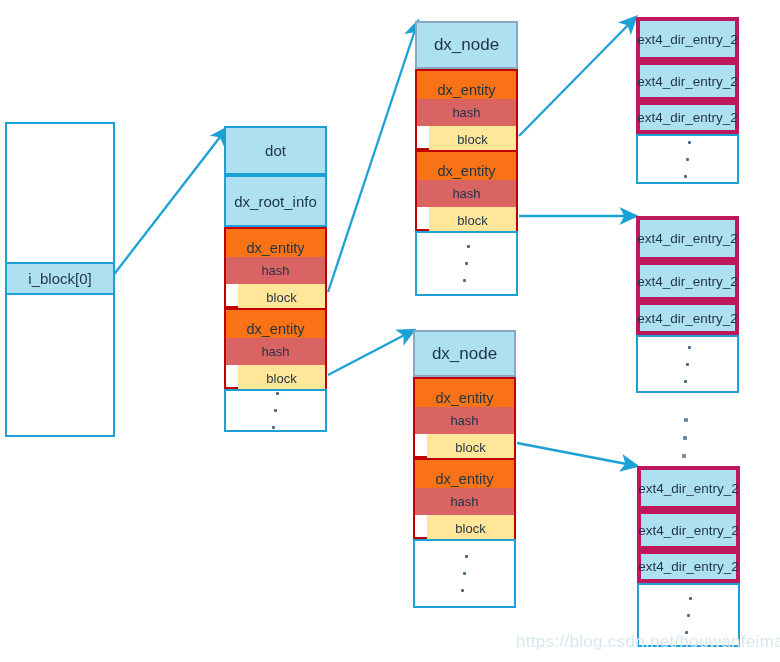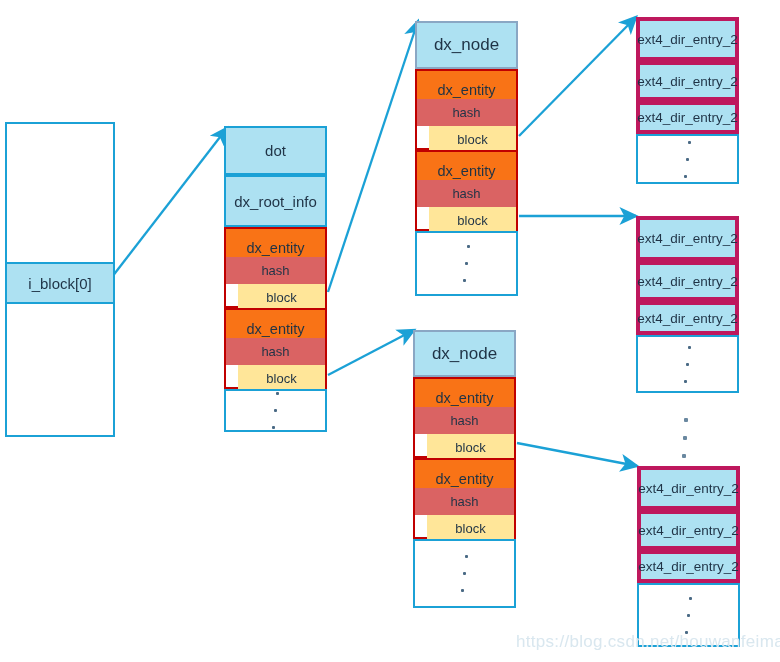--- a/index.html
+++ b/index.html
@@ -54,21 +54,21 @@
       <line x1="112" y1="277" x2="227" y2="128"></line>
       <line x1="328" y1="292" x2="418" y2="21"></line>
       <line x1="328" y1="375" x2="414" y2="330"></line>
       <line x1="519" y1="136" x2="636" y2="17"></line>
       <line x1="519" y1="216" x2="636" y2="216"></line>
       <line x1="517" y1="443" x2="637" y2="466"></line>
     </g>
   </svg>
 
   <div class="box blu-out" style="left:5px;top:122px;width:110px;height:315px;"></div>
-  <div class="cell c-blue" style="left:5px;top:262px;width:110px;height:42px;">i_block[0]</div>
+  <div class="cell c-blue" style="left:5px;top:262px;width:110px;height:33px;">i_block[0]</div>
 
   <div class="box blu-out" style="left:224px;top:126px;width:103px;height:306px;"></div>
 
   <div class="cell c-blue" style="left:224px;top:175px;width:103px;height:52px;">dx_root_info</div>
   <div class="cell c-blue" style="left:224px;top:126px;width:103px;height:49px;">dot</div>
 
   <div class="ent" style="left:224px;top:227px;width:103px;height:81px;">
     <span class="ent-title">dx_entity</span>
     <span class="ent-hash">hash</span>
     <span class="ent-block">block</span>

